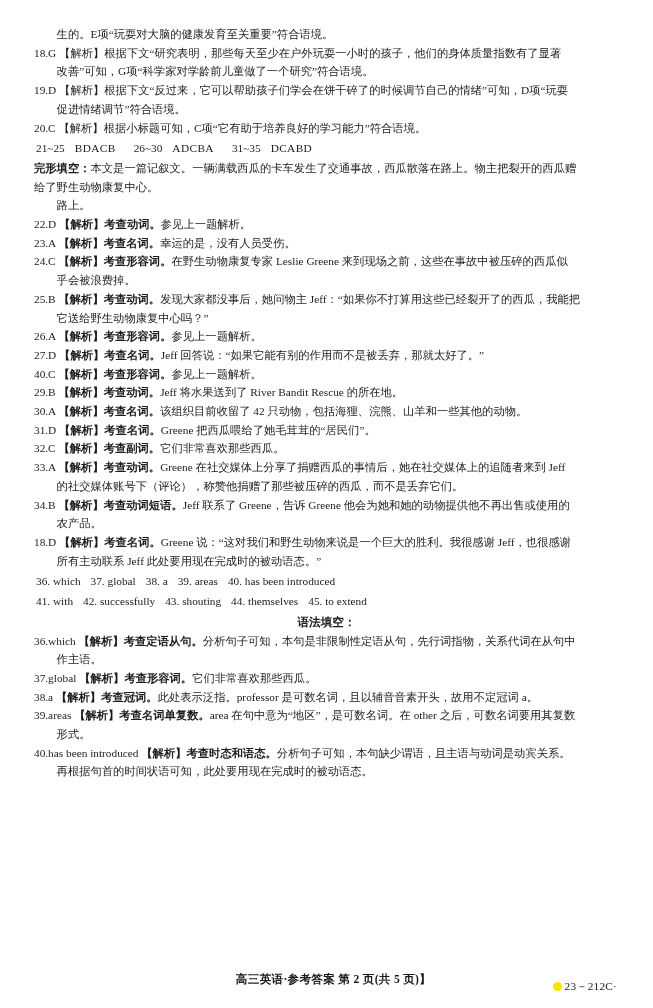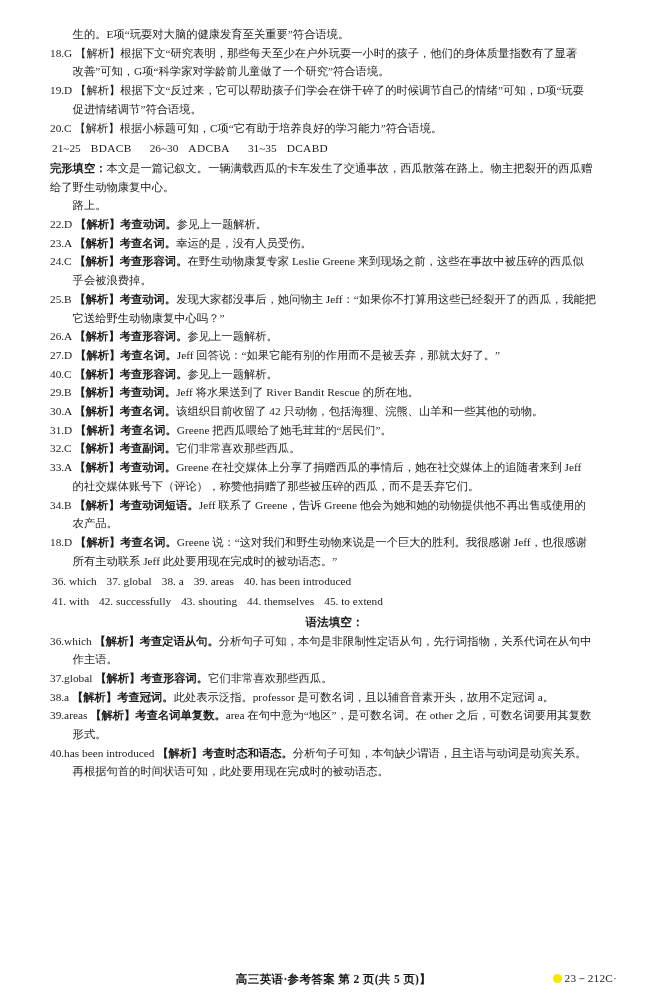--- a/index.html
+++ b/index.html
@@ -13,21 +13,21 @@
     font-family: "Liberation Serif", "DejaVu Serif", serif;
     color: #1b1b1b;
     position: relative;
     overflow: hidden;
   }
   .page {
     position: relative;
     width: 653px;
     height: 1008px;
     box-sizing: border-box;
-    padding: 26px 34px 0 50px;
+    padding: 26px 34px 0 34px;
   }
   .line {
     font-size: 11.3px;
     line-height: 17.2px;
     text-align: justify;
     text-justify: inter-ideograph;
     margin: 0 0 1.5px 0;
     word-break: break-all;
   }
   .indent {
@@ -76,21 +76,21 @@
     left: 14px;
     right: 0;
     text-align: center;
     font-size: 11.6px;
     font-weight: bold;
     letter-spacing: 0.3px;
   }
   .footer-right {
     position: absolute;
     right: 36px;
-    bottom: 8px;
+    bottom: 0;
     font-size: 11.3px;
     letter-spacing: 0.2px;
   }
   .footer-badge {
     display: inline-block;
     color: #1b1b1b;
   }
   .dot {
     display: inline-block;
     width: 9px;

